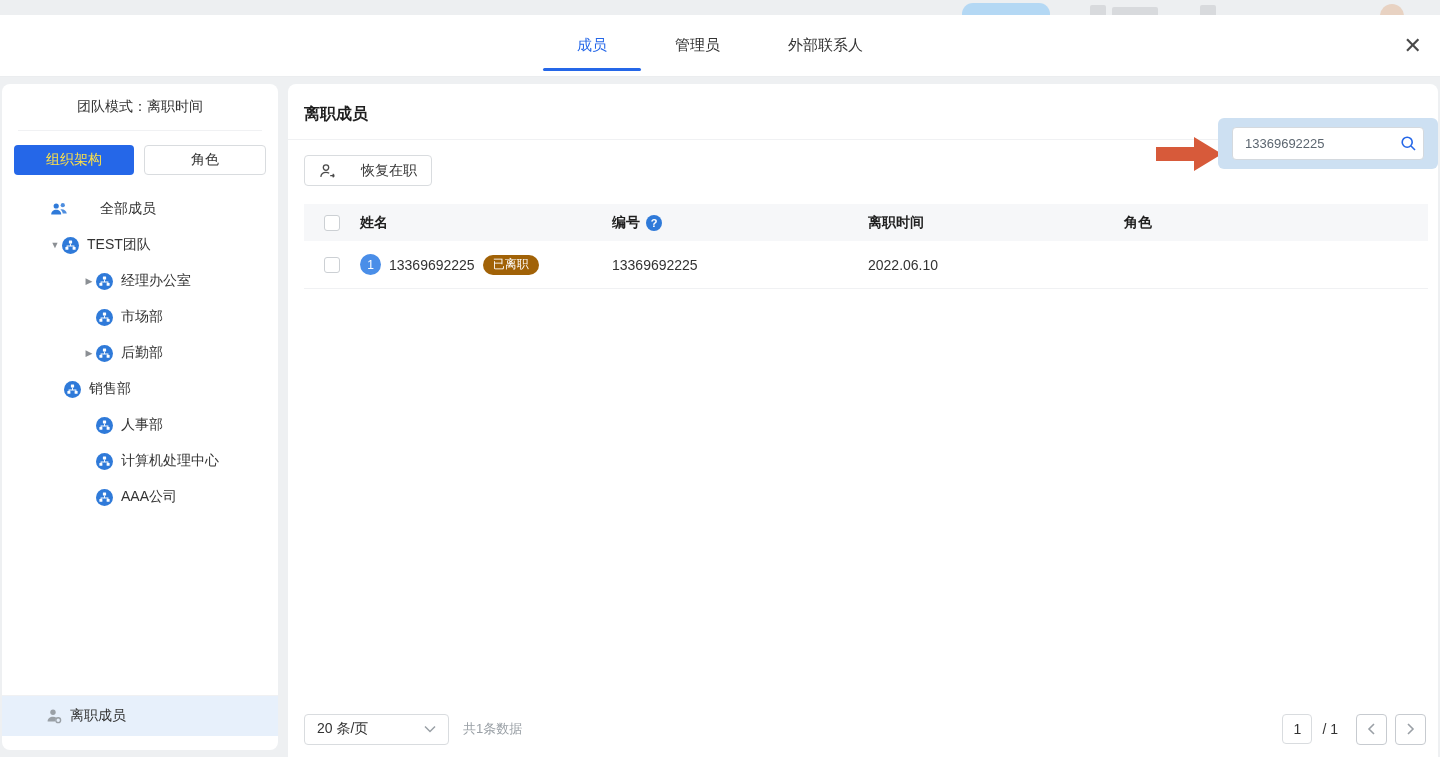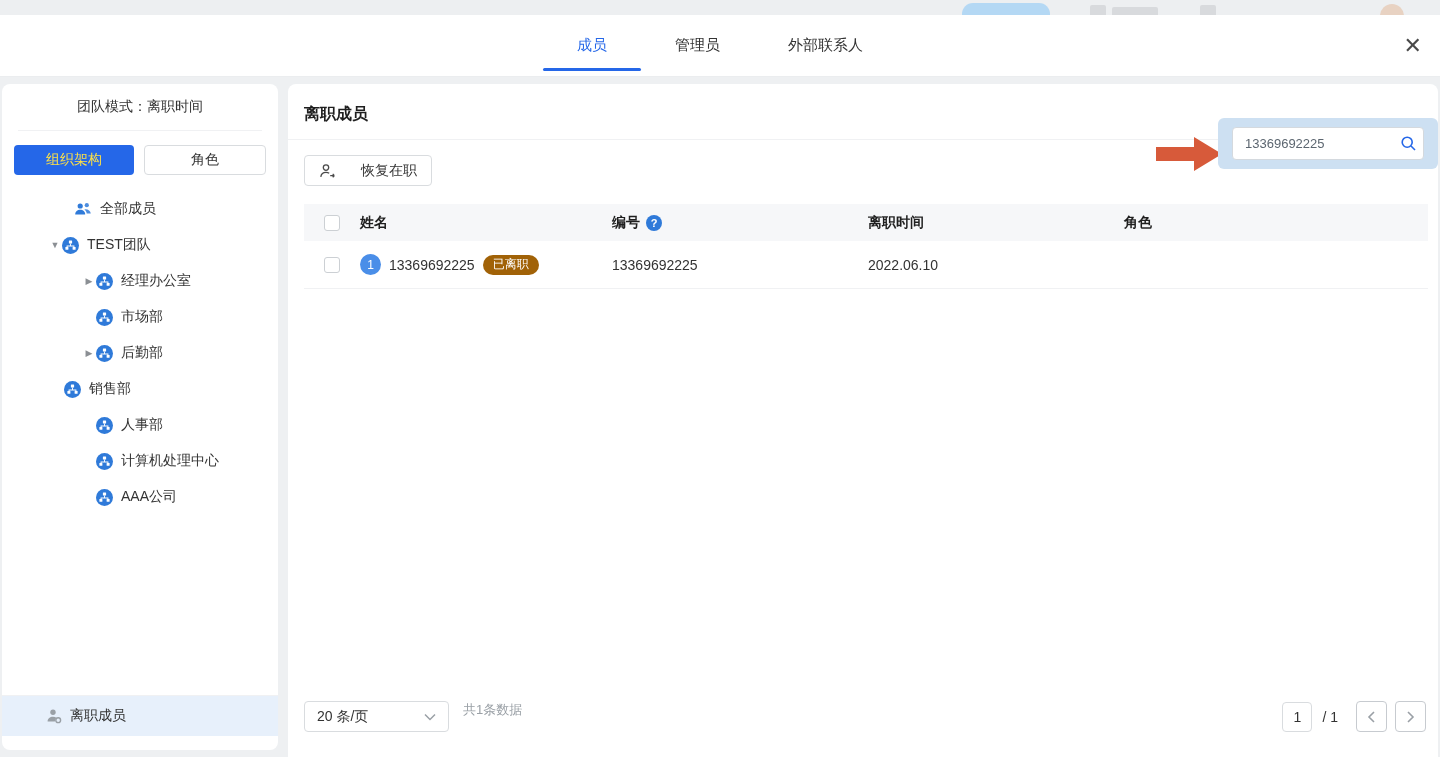--- a/index.html
+++ b/index.html
@@ -47,21 +47,21 @@
     display:flex; align-items:center; justify-content:center; cursor:pointer; }
   .mode-btn.primary { background:#2567e8; color:#fde047; }
   .mode-btn.ghost { background:#fff; color:#333; border:1px solid #d9dcdf; }
 
   .tree { padding-top:6px; }
   .tree-row { height:36px; display:flex; align-items:center; font-size:14px;
     color:#333; cursor:pointer; }
   .tree-row .caret { width:14px; font-size:9px; color:#8b8f94; text-align:center;
     flex:none; }
   .tree-row .tree-icon { flex:none; margin-right:8px; display:flex; }
-  .ind-all   { padding-left:72px; }
+  .ind-all   { padding-left:48px;gap:24px; }
   .ind-root  { padding-left:46px; }
   .ind-child { padding-left:80px; }
 
   .sb-bottom { position:absolute; left:0; bottom:14px; width:100%; }
   .sb-bottom .sb-divider { margin:0 0 0 0; }
   .departed-item { height:40px; display:flex; align-items:center; padding-left:44px;
     background:#e7f0fb; font-size:14px; color:#333; cursor:pointer; }
   .departed-item .d-icon { margin-right:8px; display:flex; }
 
   
@@ -100,21 +100,21 @@
   .avatar { width:21px; height:21px; border-radius:50%; background:#4a8ee8; color:#fff;
     font-size:12px; display:flex; align-items:center; justify-content:center; flex:none; }
   .badge { background:#a16207; color:#fff; font-size:12px; height:20px; padding:0 10px;
     border-radius:10px; display:flex; align-items:center; }
   .help-icon { width:16px; height:16px; border-radius:50%; background:#2f7ad9; color:#fff;
     font-size:11px; font-weight:bold; display:flex; align-items:center; justify-content:center;
     cursor:pointer; }
 
   
   .footer { position:absolute; left:0; bottom:0; width:100%; height:56px;
-    display:flex; align-items:flex-start; padding:0 12px 0 16px; }
+    display:flex; align-items:center; padding:0 12px 0 16px; }
   .page-size { width:145px; height:31px; border:1px solid #d9dcdf; border-radius:4px;
     display:flex; align-items:center; justify-content:space-between; padding:0 12px;
     font-size:14px; color:#333; cursor:pointer; }
   .total-text { margin-left:14px; font-size:13px; color:#9aa0a6; }
   .pager { margin-left:auto; display:flex; align-items:center; gap:8px; }
   .page-input { width:30px; height:30px; border:1px solid #d9dcdf; border-radius:4px;
     display:flex; align-items:center; justify-content:center; font-size:14px; color:#333; }
   .page-total { font-size:14px; color:#333; margin:0 10px 0 2px; }
   .pg-btn { width:31px; height:31px; border:1px solid #c7cbd0; border-radius:4px;
     background:#fff; display:flex; align-items:center; justify-content:center; cursor:pointer; }

